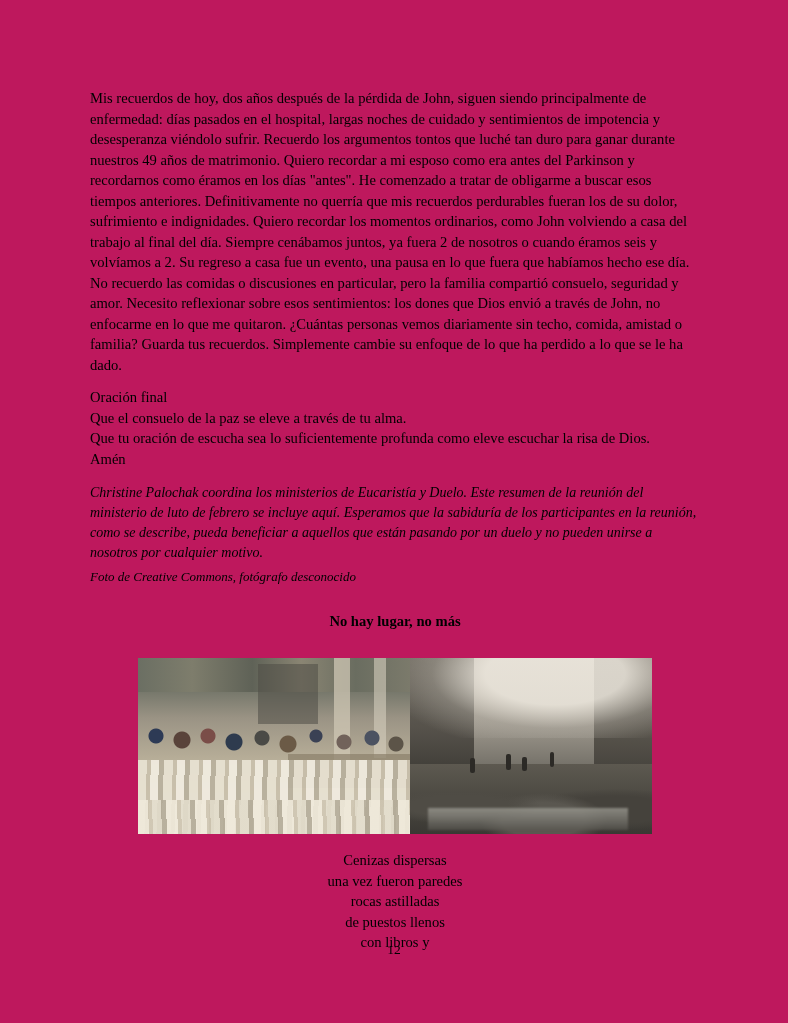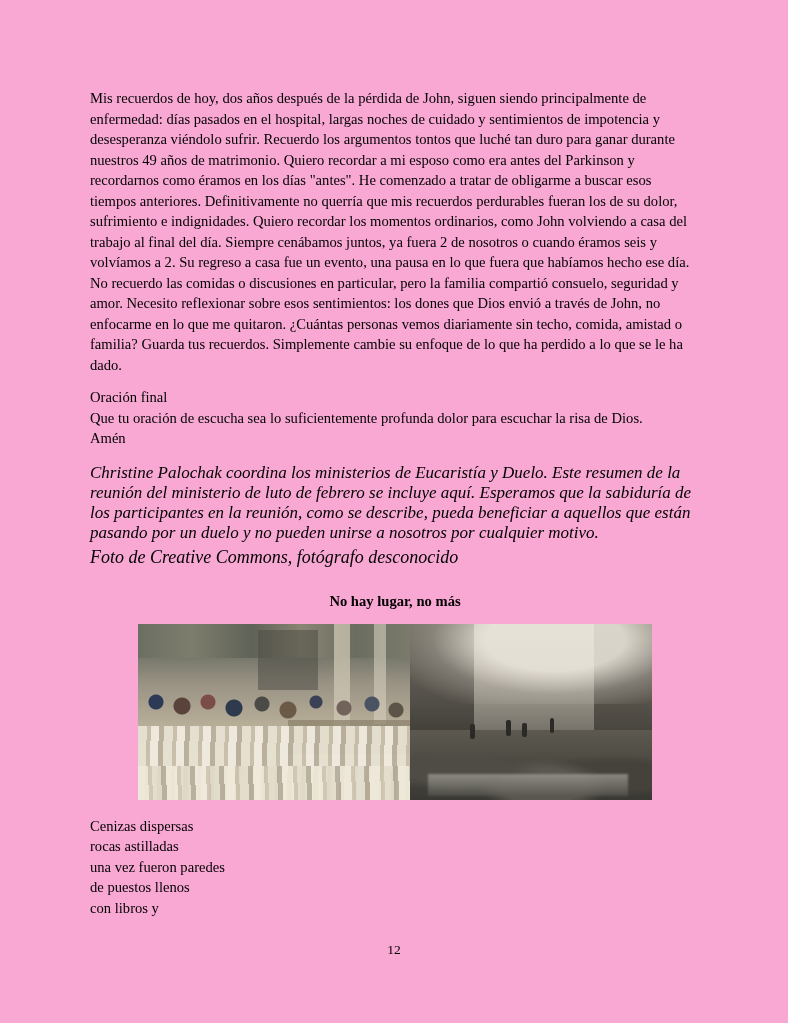--- a/index.html
+++ b/index.html
@@ -14,21 +14,21 @@
     color: #000000;
     position: relative;
     overflow: hidden;
   }
   .page {
     position: absolute;
     left: 0;
     top: 0;
     width: 788px;
     height: 1023px;
-    background: #f9a8d4;
+    background: #be185d;
   }
   .content {
     position: absolute;
     left: 90px;
     top: 88px;
     width: 610px;
   }
   .body-para {
     font-size: 14.6px;
     line-height: 20.5px;
@@ -38,35 +38,35 @@
   .prayer-block {
     font-size: 14.6px;
     line-height: 20.5px;
     margin: 8px 0 14px 0;
   }
   .prayer-block div {
     margin: 0;
   }
   .bio-block {
     font-style: italic;
-    font-size: 17px;
+    font-size: 14px;
     line-height: 20px;
     margin: 0 0 4px 0;
   }
   .photo-credit {
     font-style: italic;
-    font-size: 18px;
+    font-size: 13px;
     line-height: 20px;
     margin: 0 0 26px 0;
   }
   .poem-title {
     text-align: center;
     font-weight: bold;
     font-size: 14.6px;
-    margin: 0 0 14px 0;
+    margin: 0 0 28px 0;
   }
   .figure {
     width: 514px;
     height: 176px;
     margin: 0 auto 16px auto;
     display: flex;
     position: relative;
     overflow: hidden;
     border: 0;
   }
@@ -155,21 +155,21 @@
   }
   .r-water {
     position: absolute; left: 18px; bottom: 4px; width: 200px; height: 22px;
     background: linear-gradient(180deg, rgba(160,158,150,.75), rgba(90,88,82,.6));
     filter: blur(1px);
   }
   .r-fig {
     position: absolute; background: #2c2a26; border-radius: 2px;
   }
   .poem {
-    text-align: left;
+    text-align: center;
     font-size: 14.6px;
     line-height: 20.5px;
     margin: 0;
   }
   .poem div { margin: 0; }
   .page-number {
     position: absolute;
     left: 0;
     top: 942px;
     width: 788px;
@@ -180,21 +180,22 @@
 </head>
 <body>
 
 <div class="page">
   <div class="content">
 
     <p class="body-para">Mis recuerdos de hoy, dos años después de la pérdida de John, siguen siendo principalmente de enfermedad: días pasados en el hospital, largas noches de cuidado y sentimientos de impotencia y desesperanza viéndolo sufrir. Recuerdo los argumentos tontos que luché tan duro para ganar durante nuestros 49 años de matrimonio. Quiero recordar a mi esposo como era antes del Parkinson y recordarnos como éramos en los días "antes". He comenzado a tratar de obligarme a buscar esos tiempos anteriores. Definitivamente no querría que mis recuerdos perdurables fueran los de su dolor, sufrimiento e indignidades. Quiero recordar los momentos ordinarios, como John volviendo a casa del trabajo al final del día. Siempre cenábamos juntos, ya fuera 2 de nosotros o cuando éramos seis y volvíamos a 2. Su regreso a casa fue un evento, una pausa en lo que fuera que habíamos hecho ese día. No recuerdo las comidas o discusiones en particular, pero la familia compartió consuelo, seguridad y amor. Necesito reflexionar sobre esos sentimientos: los dones que Dios envió a través de John, no enfocarme en lo que me quitaron. ¿Cuántas personas vemos diariamente sin techo, comida, amistad o familia? Guarda tus recuerdos. Simplemente cambie su enfoque de lo que ha perdido a lo que se le ha dado.</p>
 
     <div class="prayer-block">
       <div>Oración final</div>
-      <div>Que tu oración de escucha sea lo suficientemente profunda dolor para escuchar la risa de Dios.</div>
+      <div>Que el consuelo de la paz se eleve a través de tu alma.</div>
+      <div>Que tu oración de escucha sea lo suficientemente profunda como eleve escuchar la risa de Dios.</div>
       <div>Amén</div>
     </div>
 
     <p class="bio-block">Christine Palochak coordina los ministerios de Eucaristía y Duelo. Este resumen de la reunión del ministerio de luto de febrero se incluye aquí. Esperamos que la sabiduría de los participantes en la reunión, como se describe, pueda beneficiar a aquellos que están pasando por un duelo y no pueden unirse a nosotros por cualquier motivo.</p>
     <p class="photo-credit">Foto de Creative Commons, fotógrafo desconocido</p>
 
     <div class="poem-title">No hay lugar, no más</div>
 
     <div class="figure">
       <div class="fig-left">
@@ -215,22 +216,22 @@
         <div class="r-water"></div>
         <div class="r-fig" style="left:96px; top:96px; width:5px; height:16px;"></div>
         <div class="r-fig" style="left:112px; top:99px; width:5px; height:14px;"></div>
         <div class="r-fig" style="left:140px; top:94px; width:4px; height:15px;"></div>
         <div class="r-fig" style="left:60px; top:100px; width:5px; height:15px;"></div>
       </div>
     </div>
 
     <div class="poem">
       <div>Cenizas dispersas</div>
+      <div>una vez fueron paredes</div>
       <div>rocas astilladas</div>
-      <div>una vez fueron paredes</div>
       <div>de puestos llenos</div>
       <div>con libros y</div>
     </div>
 
   </div>
 
   <div class="page-number">12</div>
 </div>
 
 </body></html>

